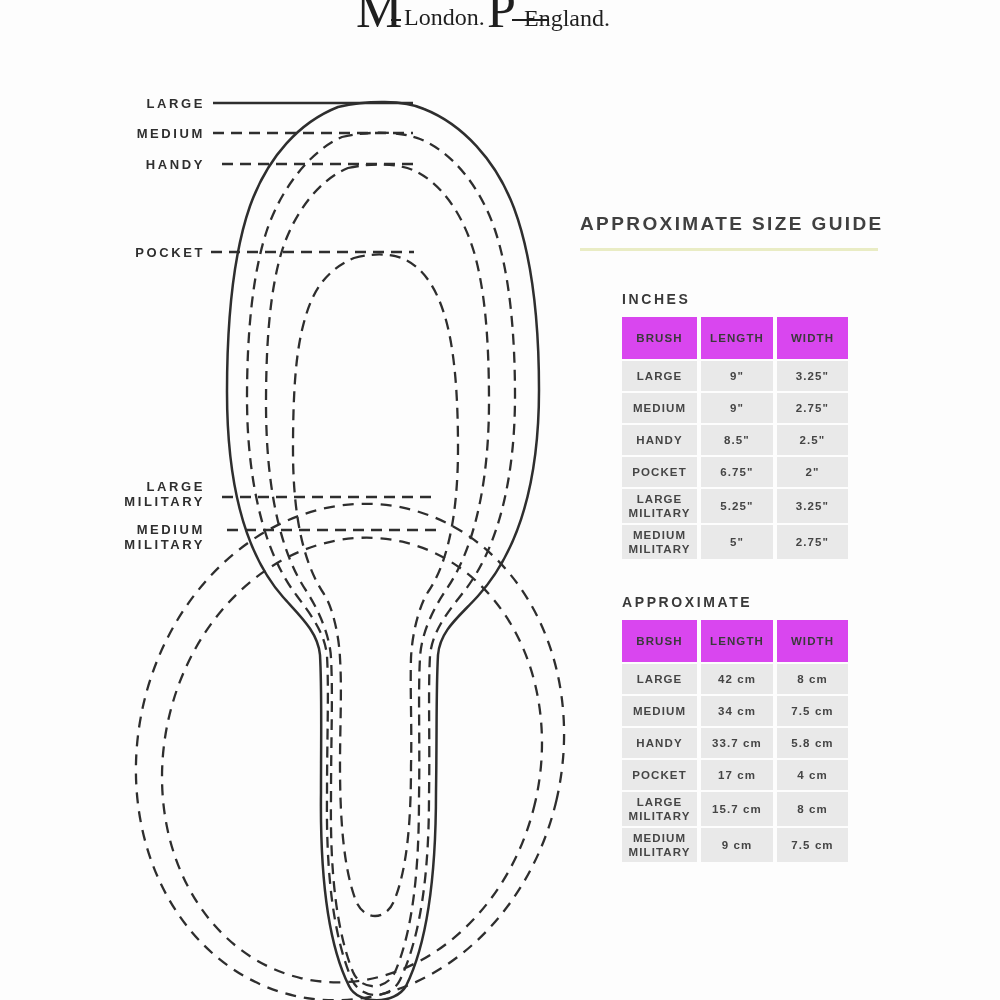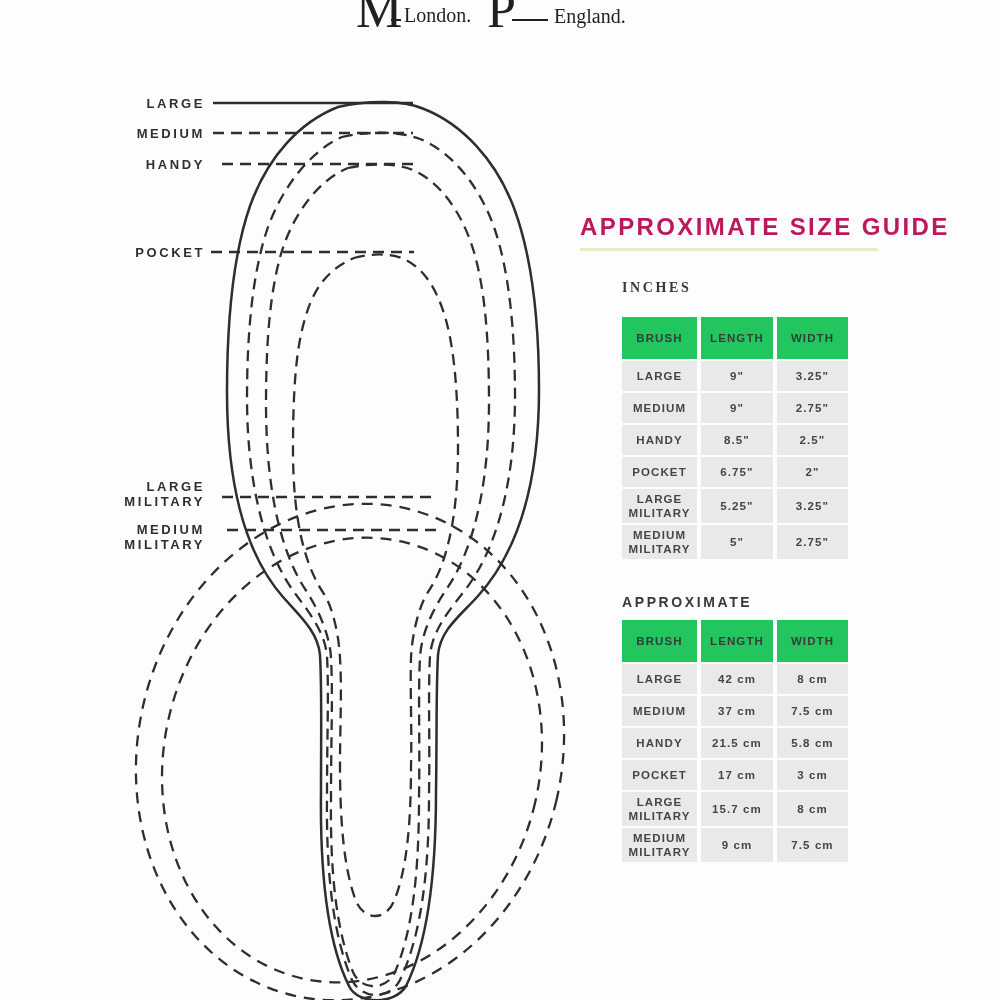--- a/index.html
+++ b/index.html
@@ -5,65 +5,65 @@
   html,body{margin:0;padding:0;background:#ffffff;}
   #screen{
     position:relative;width:1000px;height:1000px;overflow:hidden;
     background:#fdfdfd;
     font-family:"Liberation Sans",sans-serif;color:#3b3b3b;
   }
   
   .logo span{position:absolute;font-family:"Liberation Serif",serif;color:#1f1f1f;line-height:1;white-space:nowrap;}
   .logo .init{font-size:52px;}
   .logo .rest{font-size:26px;letter-spacing:4px;}
-  .logo .small{font-size:20px;}
+  .logo .small{font-size:24px;}
   .logo .rule{position:absolute;height:2px;background:#1f1f1f;}
   
   .dlabel{
     position:absolute;right:795px;text-align:right;
     font-size:13px;font-weight:bold;letter-spacing:2.6px;
     line-height:15px;color:#2f2f2f;white-space:nowrap;
   }
   
   .sg-title{
     position:absolute;left:580px;top:213px;margin:0;
-    font-size:24px;font-weight:bold;letter-spacing:2.4px;color:#be185d;white-space:nowrap;
+    font-size:19px;font-weight:bold;letter-spacing:2.4px;color:#404040;white-space:nowrap;
   }
   .sg-underline{position:absolute;left:580px;top:248px;width:298px;height:3px;}
   .tbl-label{
     position:absolute;left:622px;font-size:14px;font-weight:bold;
     letter-spacing:2.6px;color:#393939;
   }
   .size-table{
     position:absolute;left:622px;width:226px;
     display:grid;grid-template-columns:75px 72px 71px;
     grid-template-rows:42px;grid-auto-rows:minmax(30px,auto);
     column-gap:4px;row-gap:2px;
   }
   .size-table .cell{
     background:#e9e9e9;display:flex;align-items:center;justify-content:center;
     text-align:center;font-size:11.5px;font-weight:bold;letter-spacing:1.1px;
     color:#454545;line-height:14px;padding:3px 2px;
   }
-  .size-table .cell.header{background:#22c55e;color:#3a3a3a;}
+  .size-table .cell.header{background:#d946ef;color:#3a3a3a;}
 </style>
 </head>
 <body>
 
 <div id="screen">
 
   <header class="logo">
     <span class="init" style="left:356px;top:-16px;">M</span>
     <span class="rest" style="left:400px;top:-22px;">ASON</span>
     <span class="init" style="left:487px;top:-16px;">P</span>
     <span class="rest" style="left:522px;top:-22px;">EARSON</span>
     <span class="rule" style="left:391px;top:19px;width:10px;"></span>
     <span class="small" style="left:404px;top:5px;">London.</span>
     <span class="rule" style="left:512px;top:19px;width:36px;"></span>
-    <span class="small" style="left:554px;top:6px;">England.</span>
+    <span class="small" style="left:524px;top:6px;">England.</span>
   </header>
 
   <section>
     <svg width="1000" height="1000" viewBox="0 0 1000 1000" style="position:absolute;left:0;top:0;" fill="none" stroke="#2e2e2e">
 
       <ellipse cx="350" cy="752" rx="212" ry="250" transform="rotate(13 350 752)" stroke-width="2.3" stroke-dasharray="11 8"></ellipse>
       <ellipse cx="352" cy="760" rx="188" ry="224" transform="rotate(13 352 760)" stroke-width="2.3" stroke-dasharray="11 8"></ellipse>
 
       <path stroke-width="2.3" stroke-dasharray="11 7" d="M 354 258 C 372 253 392 253 406 260 C 426 270 440 294 448 328
                C 455 358 458 398 458 448 C 458 506 450 560 428 592
@@ -116,21 +116,21 @@
     <div class="dlabel" style="top:522px;">
       <span>MEDIUM</span><br>
       <span>MILITARY</span>
     </div>
   </section>
 
   <section>
     <h1 class="sg-title">APPROXIMATE SIZE GUIDE</h1>
     <div class="sg-underline" style="background: rgb(233, 236, 196);"></div>
 
-    <div class="tbl-label" style="top:280px;font-family:Liberation Serif, serif;">INCHES</div>
+    <div class="tbl-label" style="top:291px;">INCHES</div>
     <div class="size-table" style="top:317px;">
         <div class="cell header">BRUSH</div>
         <div class="cell header">LENGTH</div>
         <div class="cell header">WIDTH</div>
         <div class="cell">LARGE</div>
         <div class="cell">9"</div>
         <div class="cell">3.25"</div>
         <div class="cell">MEDIUM</div>
         <div class="cell">9"</div>
         <div class="cell">2.75"</div>
@@ -150,28 +150,28 @@
 
     <div class="tbl-label" style="top:594px;">APPROXIMATE</div>
     <div class="size-table" style="top:620px;">
         <div class="cell header">BRUSH</div>
         <div class="cell header">LENGTH</div>
         <div class="cell header">WIDTH</div>
         <div class="cell">LARGE</div>
         <div class="cell">42 cm</div>
         <div class="cell">8 cm</div>
         <div class="cell">MEDIUM</div>
-        <div class="cell">37 cm</div>
+        <div class="cell">34 cm</div>
         <div class="cell">7.5 cm</div>
         <div class="cell">HANDY</div>
-        <div class="cell">21.5 cm</div>
+        <div class="cell">33.7 cm</div>
         <div class="cell">5.8 cm</div>
         <div class="cell">POCKET</div>
         <div class="cell">17 cm</div>
-        <div class="cell">3 cm</div>
+        <div class="cell">4 cm</div>
         <div class="cell">LARGE MILITARY</div>
         <div class="cell">15.7 cm</div>
         <div class="cell">8 cm</div>
         <div class="cell">MEDIUM MILITARY</div>
         <div class="cell">9 cm</div>
         <div class="cell">7.5 cm</div>
       </div>
   </section>
 
 </div>

